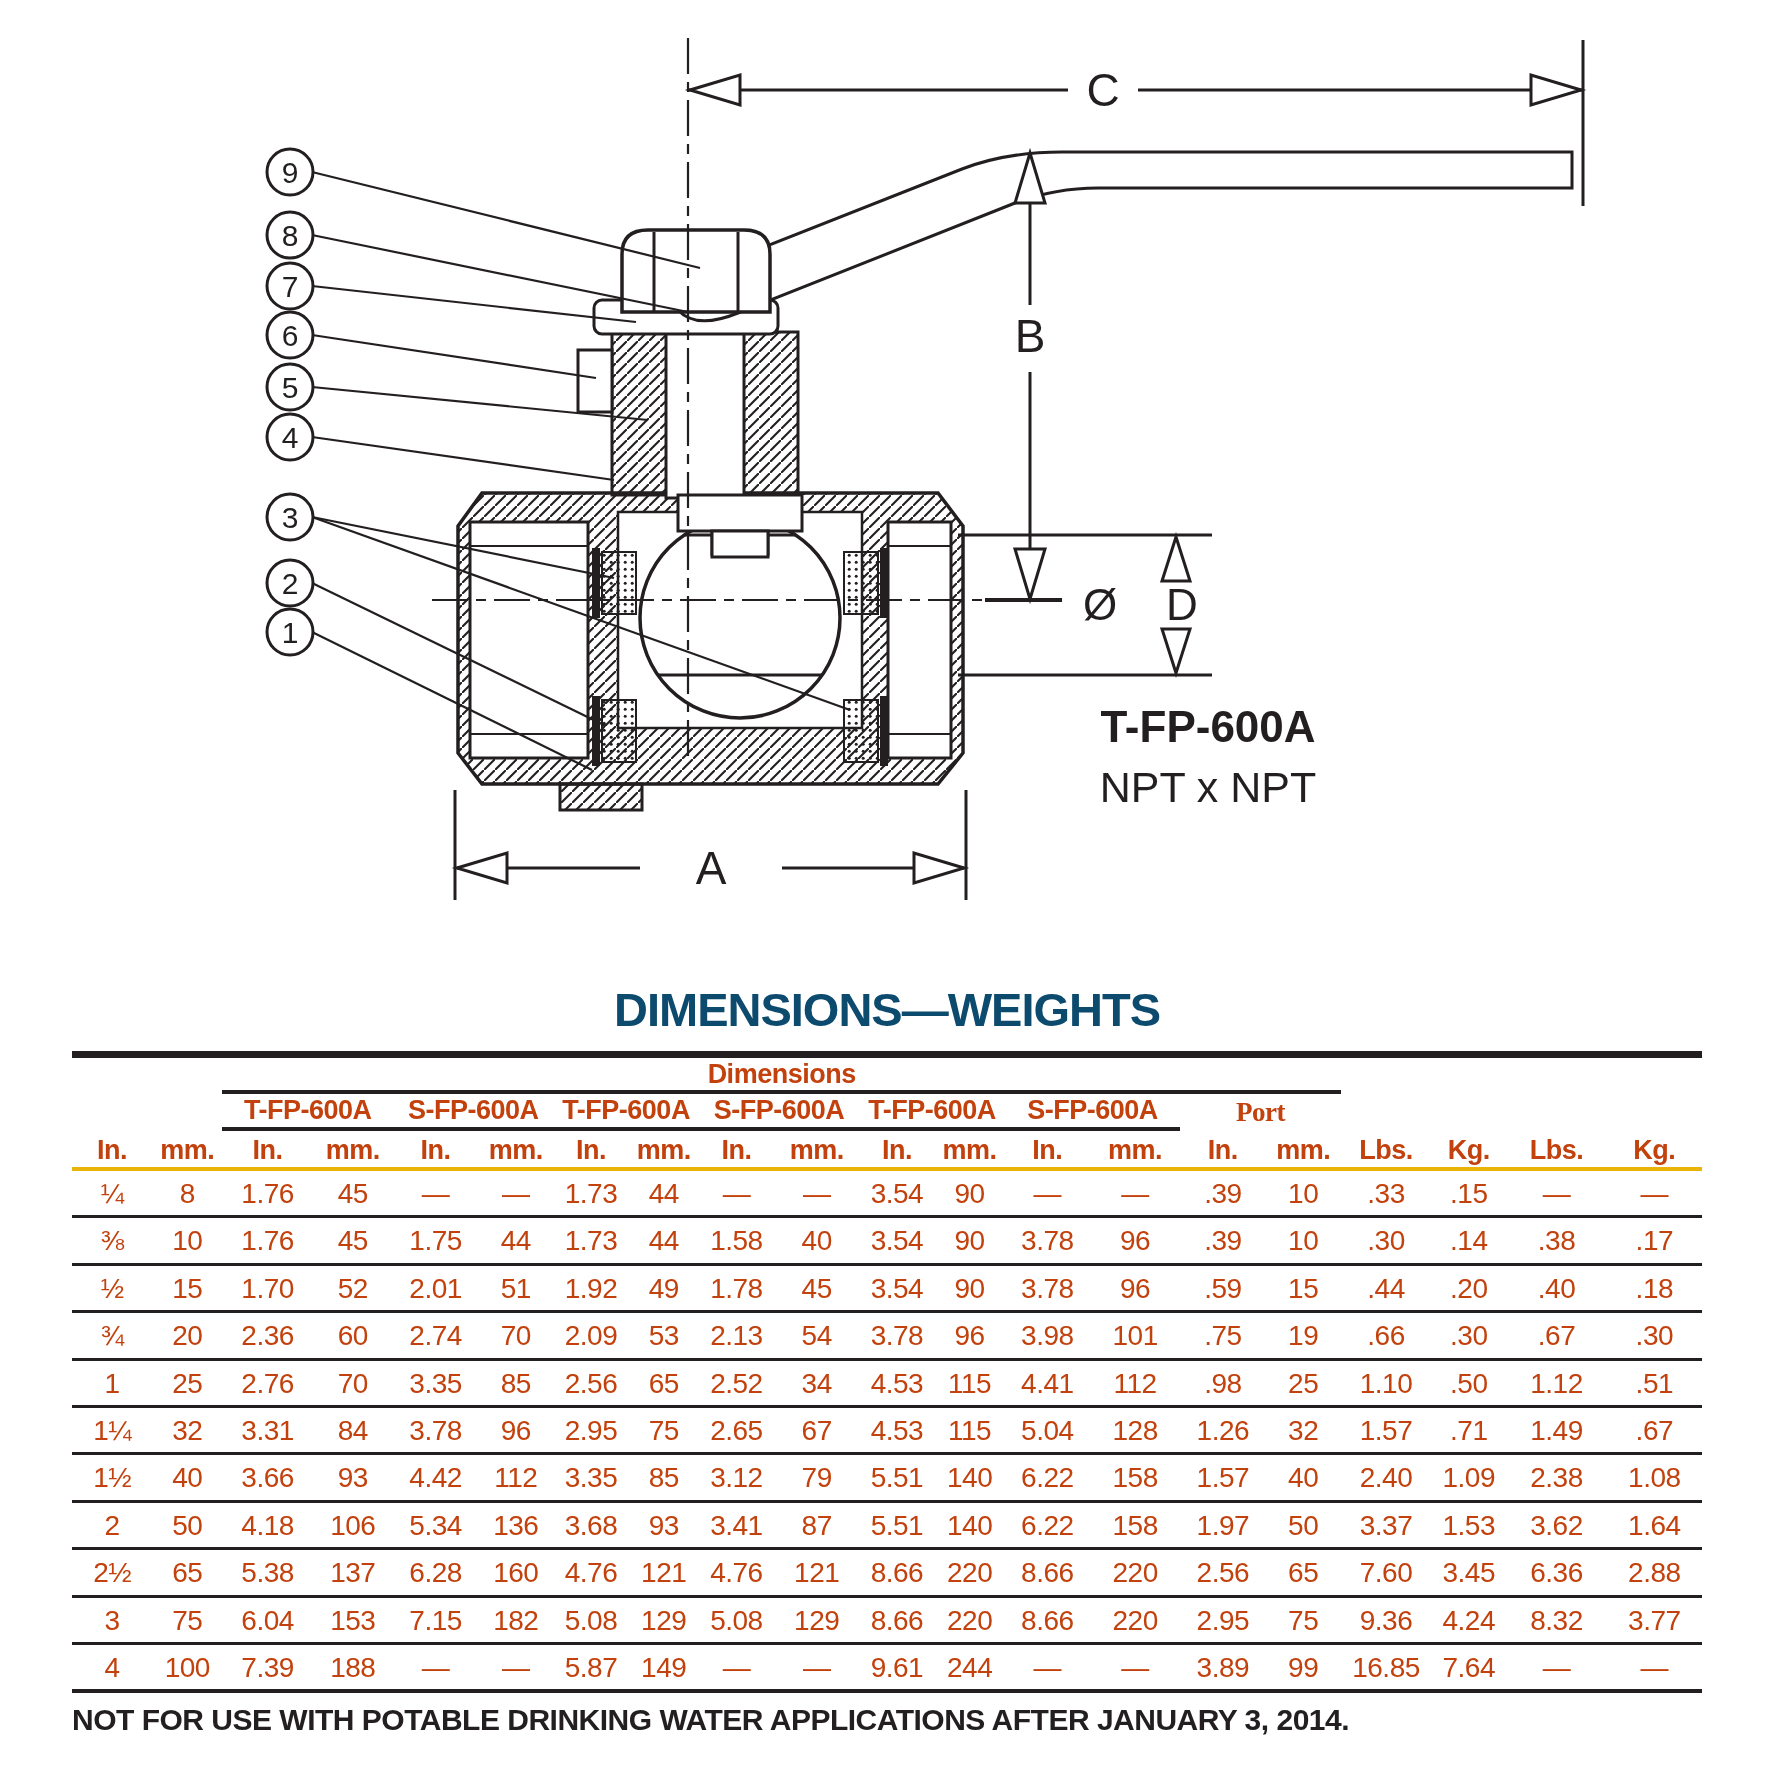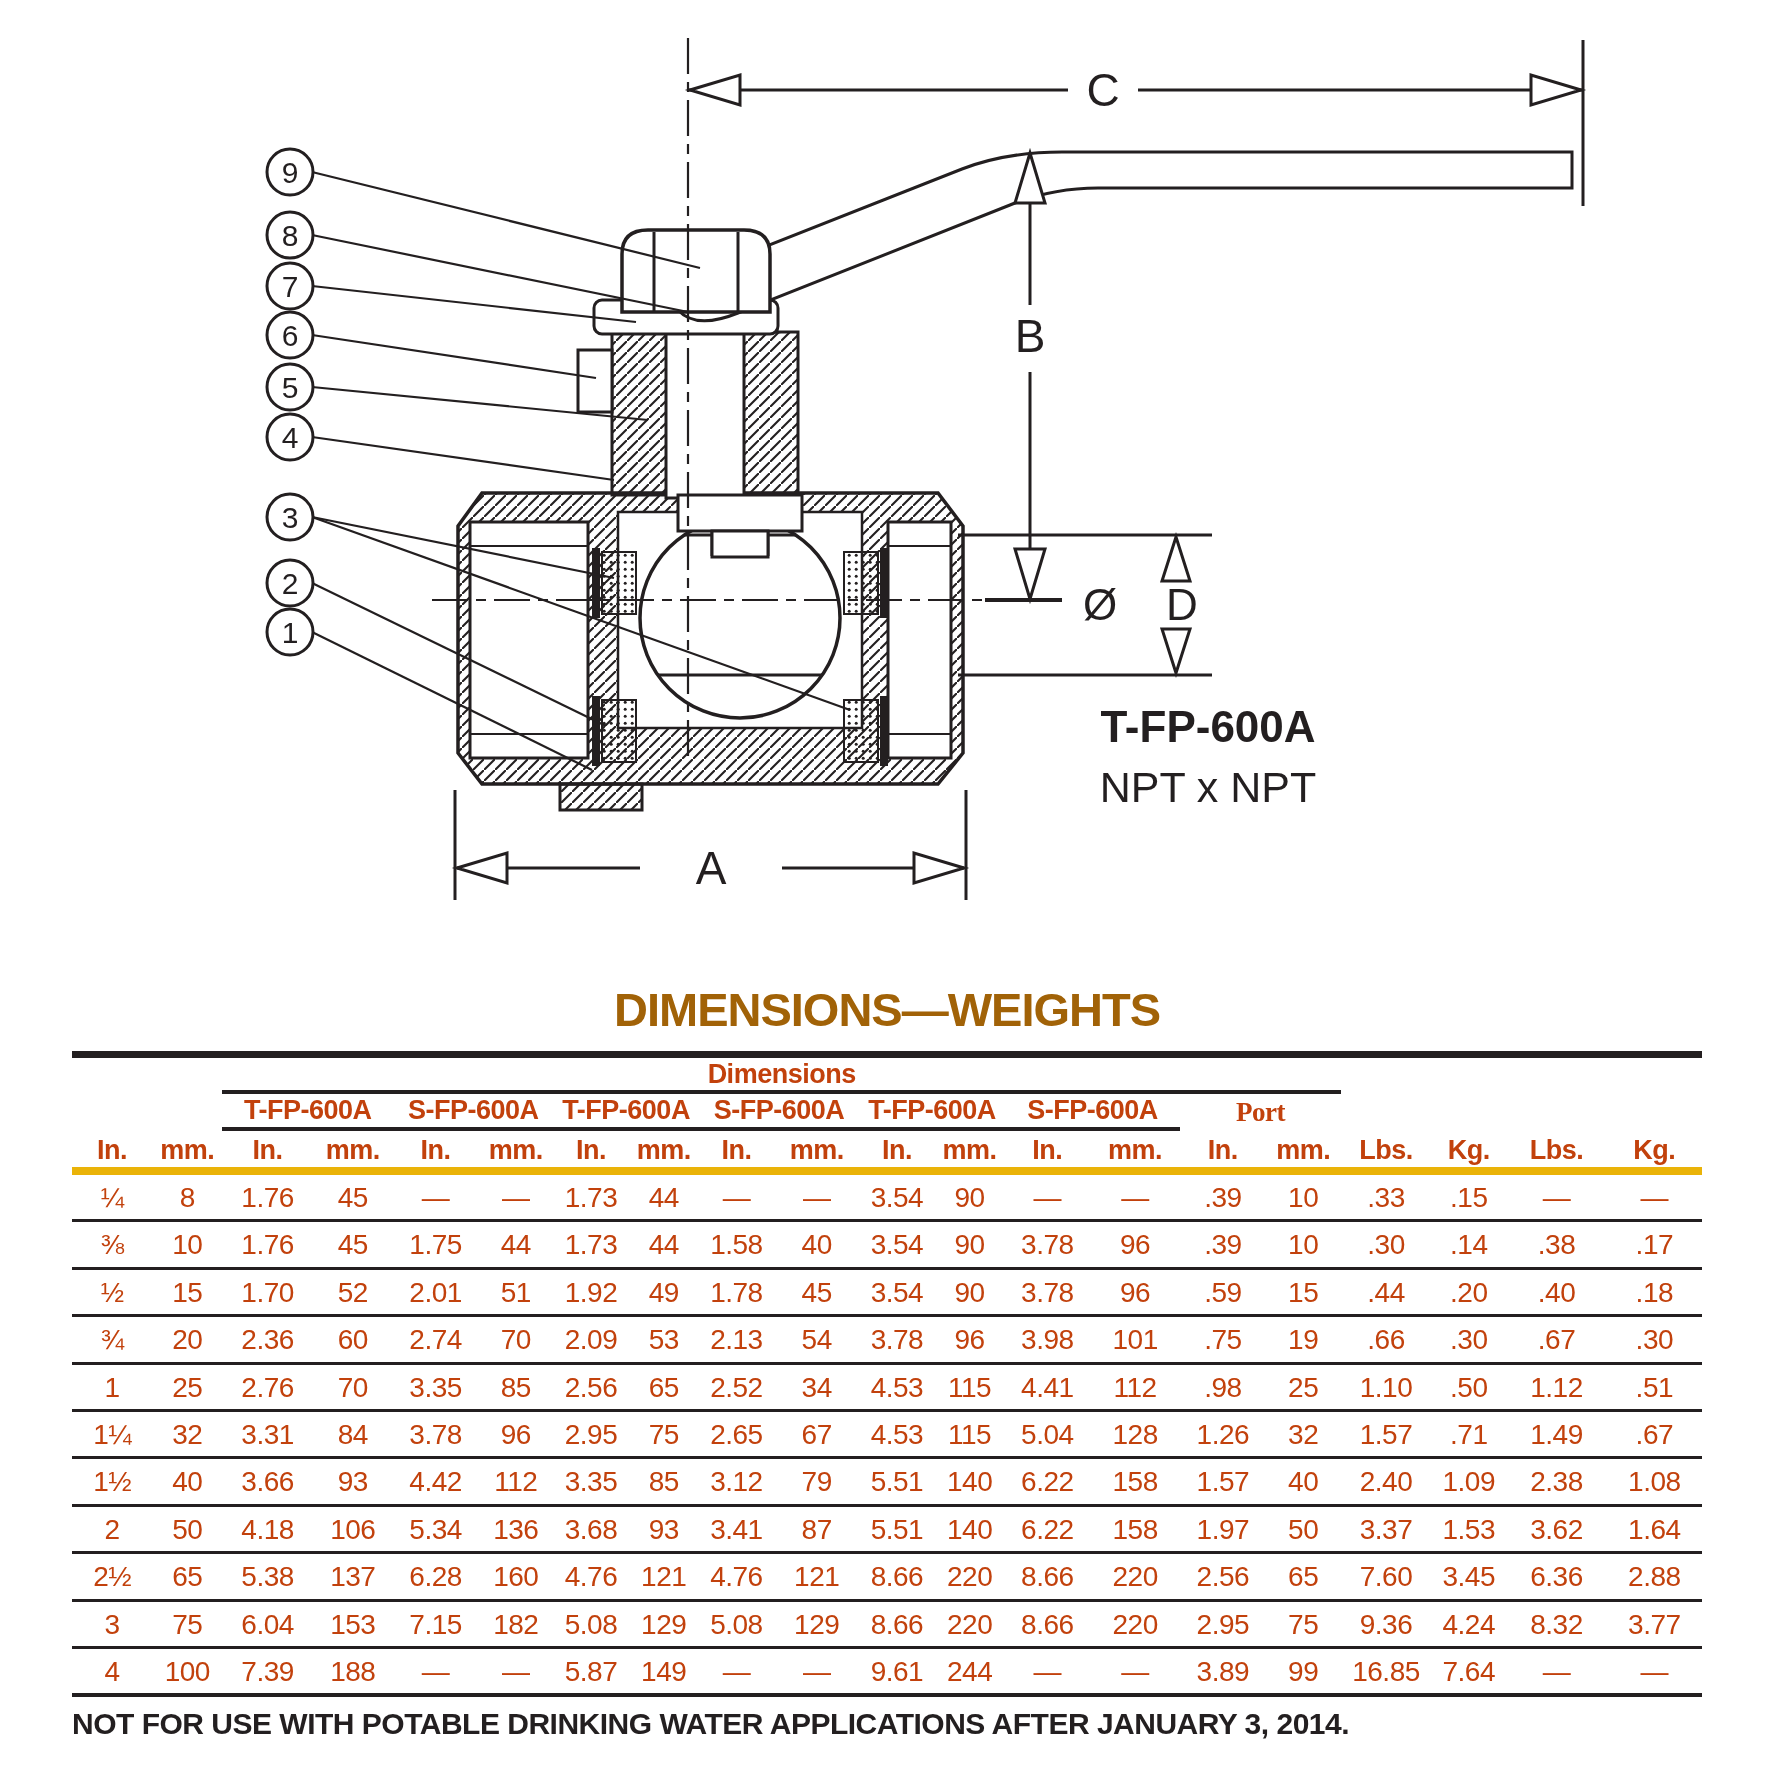--- a/index.html
+++ b/index.html
@@ -5,37 +5,37 @@
   html,body{margin:0;padding:0;}
   body{
     width:1770px;height:1770px;position:relative;background:#ffffff;
     font-family:"Liberation Sans",sans-serif;color:#231f20;overflow:hidden;
   }
   svg{font-family:"Liberation Sans",sans-serif;}
   .diagram{position:absolute;top:0;left:0;}
   .table-section{position:absolute;top:982px;left:72px;width:1630px;}
   .tbl-title{
     margin:0 0 14px 0;text-align:center;font-size:47px;font-weight:700;
-    letter-spacing:-1px;color:#a16207;
+    letter-spacing:-1px;color:#0c4a6e;
   }
   table.dw{
     width:100%;border-collapse:collapse;table-layout:fixed;
     border-top:7px solid #231f20;color:#c2410c;
   }
   table.dw th,table.dw td{
     text-align:center;vertical-align:bottom;letter-spacing:-0.5px;
     padding:2px 0;font-size:27px;line-height:1.05;
   }
   table.dw thead th{font-weight:700;}
   th.dims-group{border-bottom:4px solid #231f20;font-size:28px;padding-bottom:4px;padding-top:6px;}
   th.gname{border-bottom:4px solid #231f20;font-size:27px;padding-bottom:3px;}
   th.nounder{border-bottom:none;font-family:Liberation Serif, serif;}
   th.letter{font-size:29px;}
   th.u{border-bottom:4px solid #231f20;padding-bottom:2px;padding-top:4px;}
-  tr.units th{border-bottom:8px solid #eab308;font-size:27px;padding-top:5px;padding-bottom:3px;}
+  tr.units th{border-bottom:4px solid #eab308;font-size:27px;padding-top:5px;padding-bottom:3px;}
   table.dw tbody td{border-bottom:3px solid #231f20;font-size:28px;font-weight:400;padding:8px 0 7px 0;}
   table.dw tbody tr:last-child td{border-bottom:4px solid #231f20;}
   .note{
     margin-top:10px;font-size:30px;font-weight:700;letter-spacing:-0.5px;color:#231f20;
   }
 </style>
 </head>
 <body>
 
 <svg class="diagram" width="1770" height="985" viewBox="0 0 1770 985">

